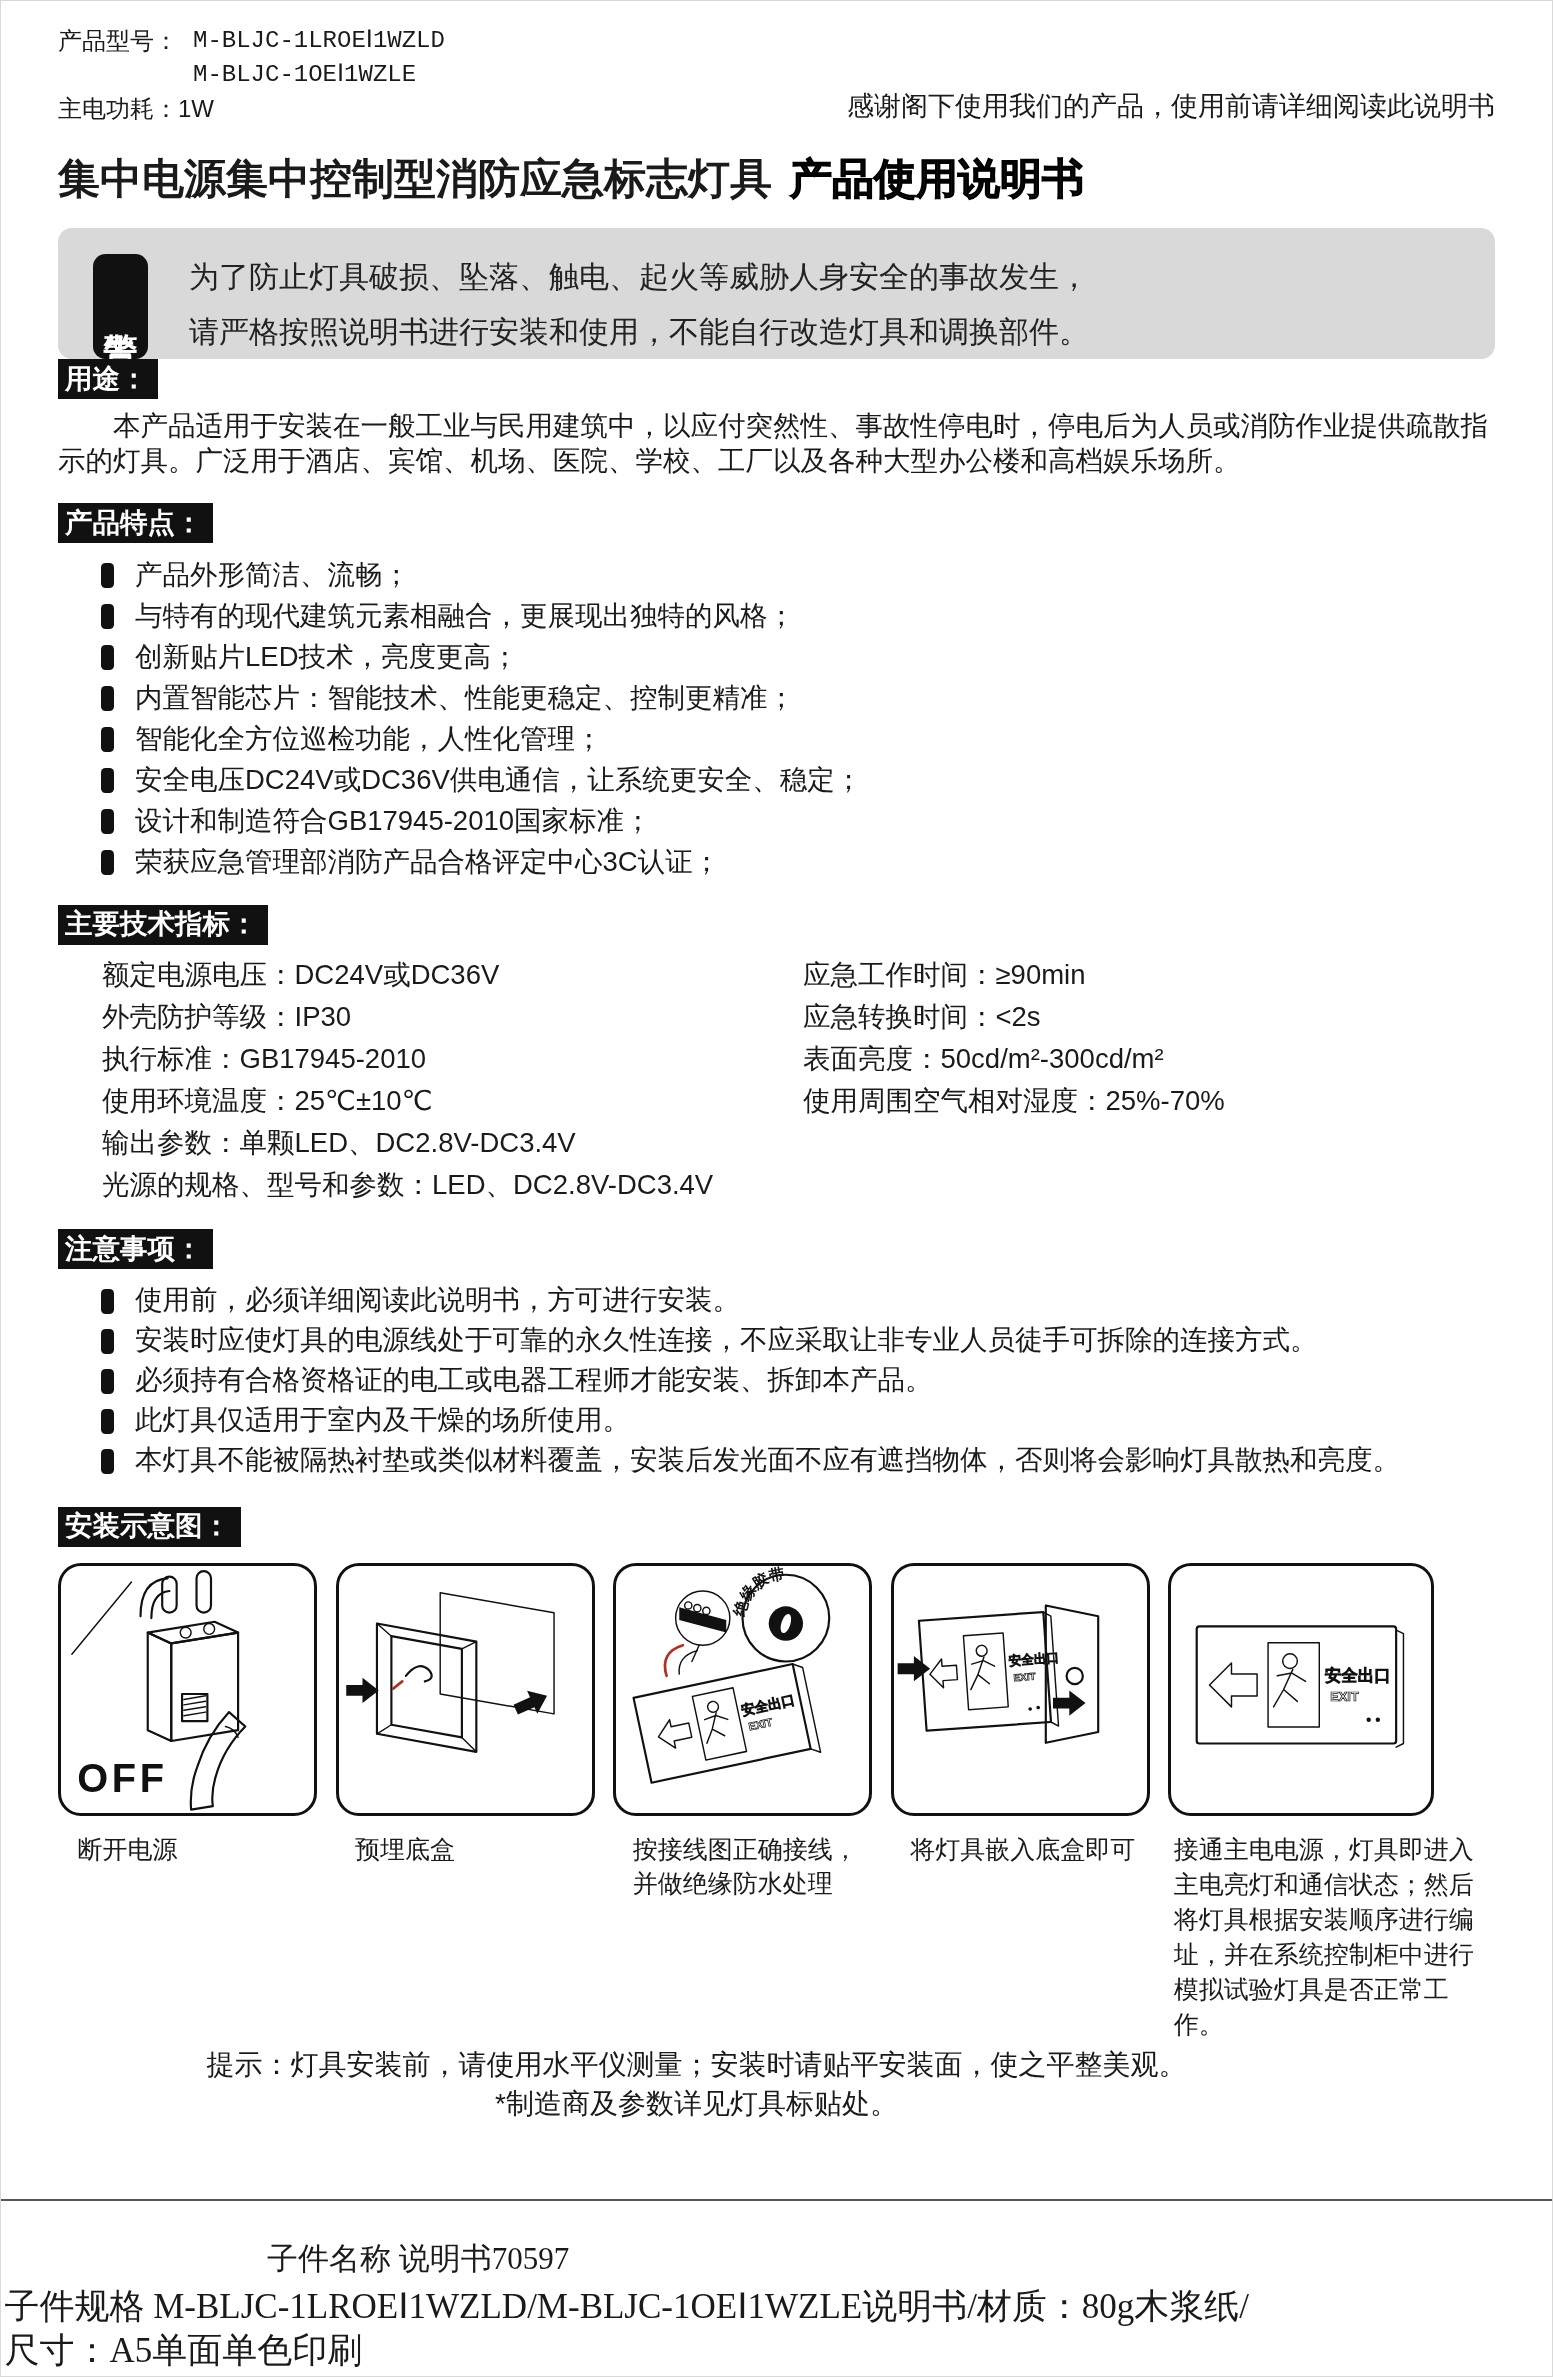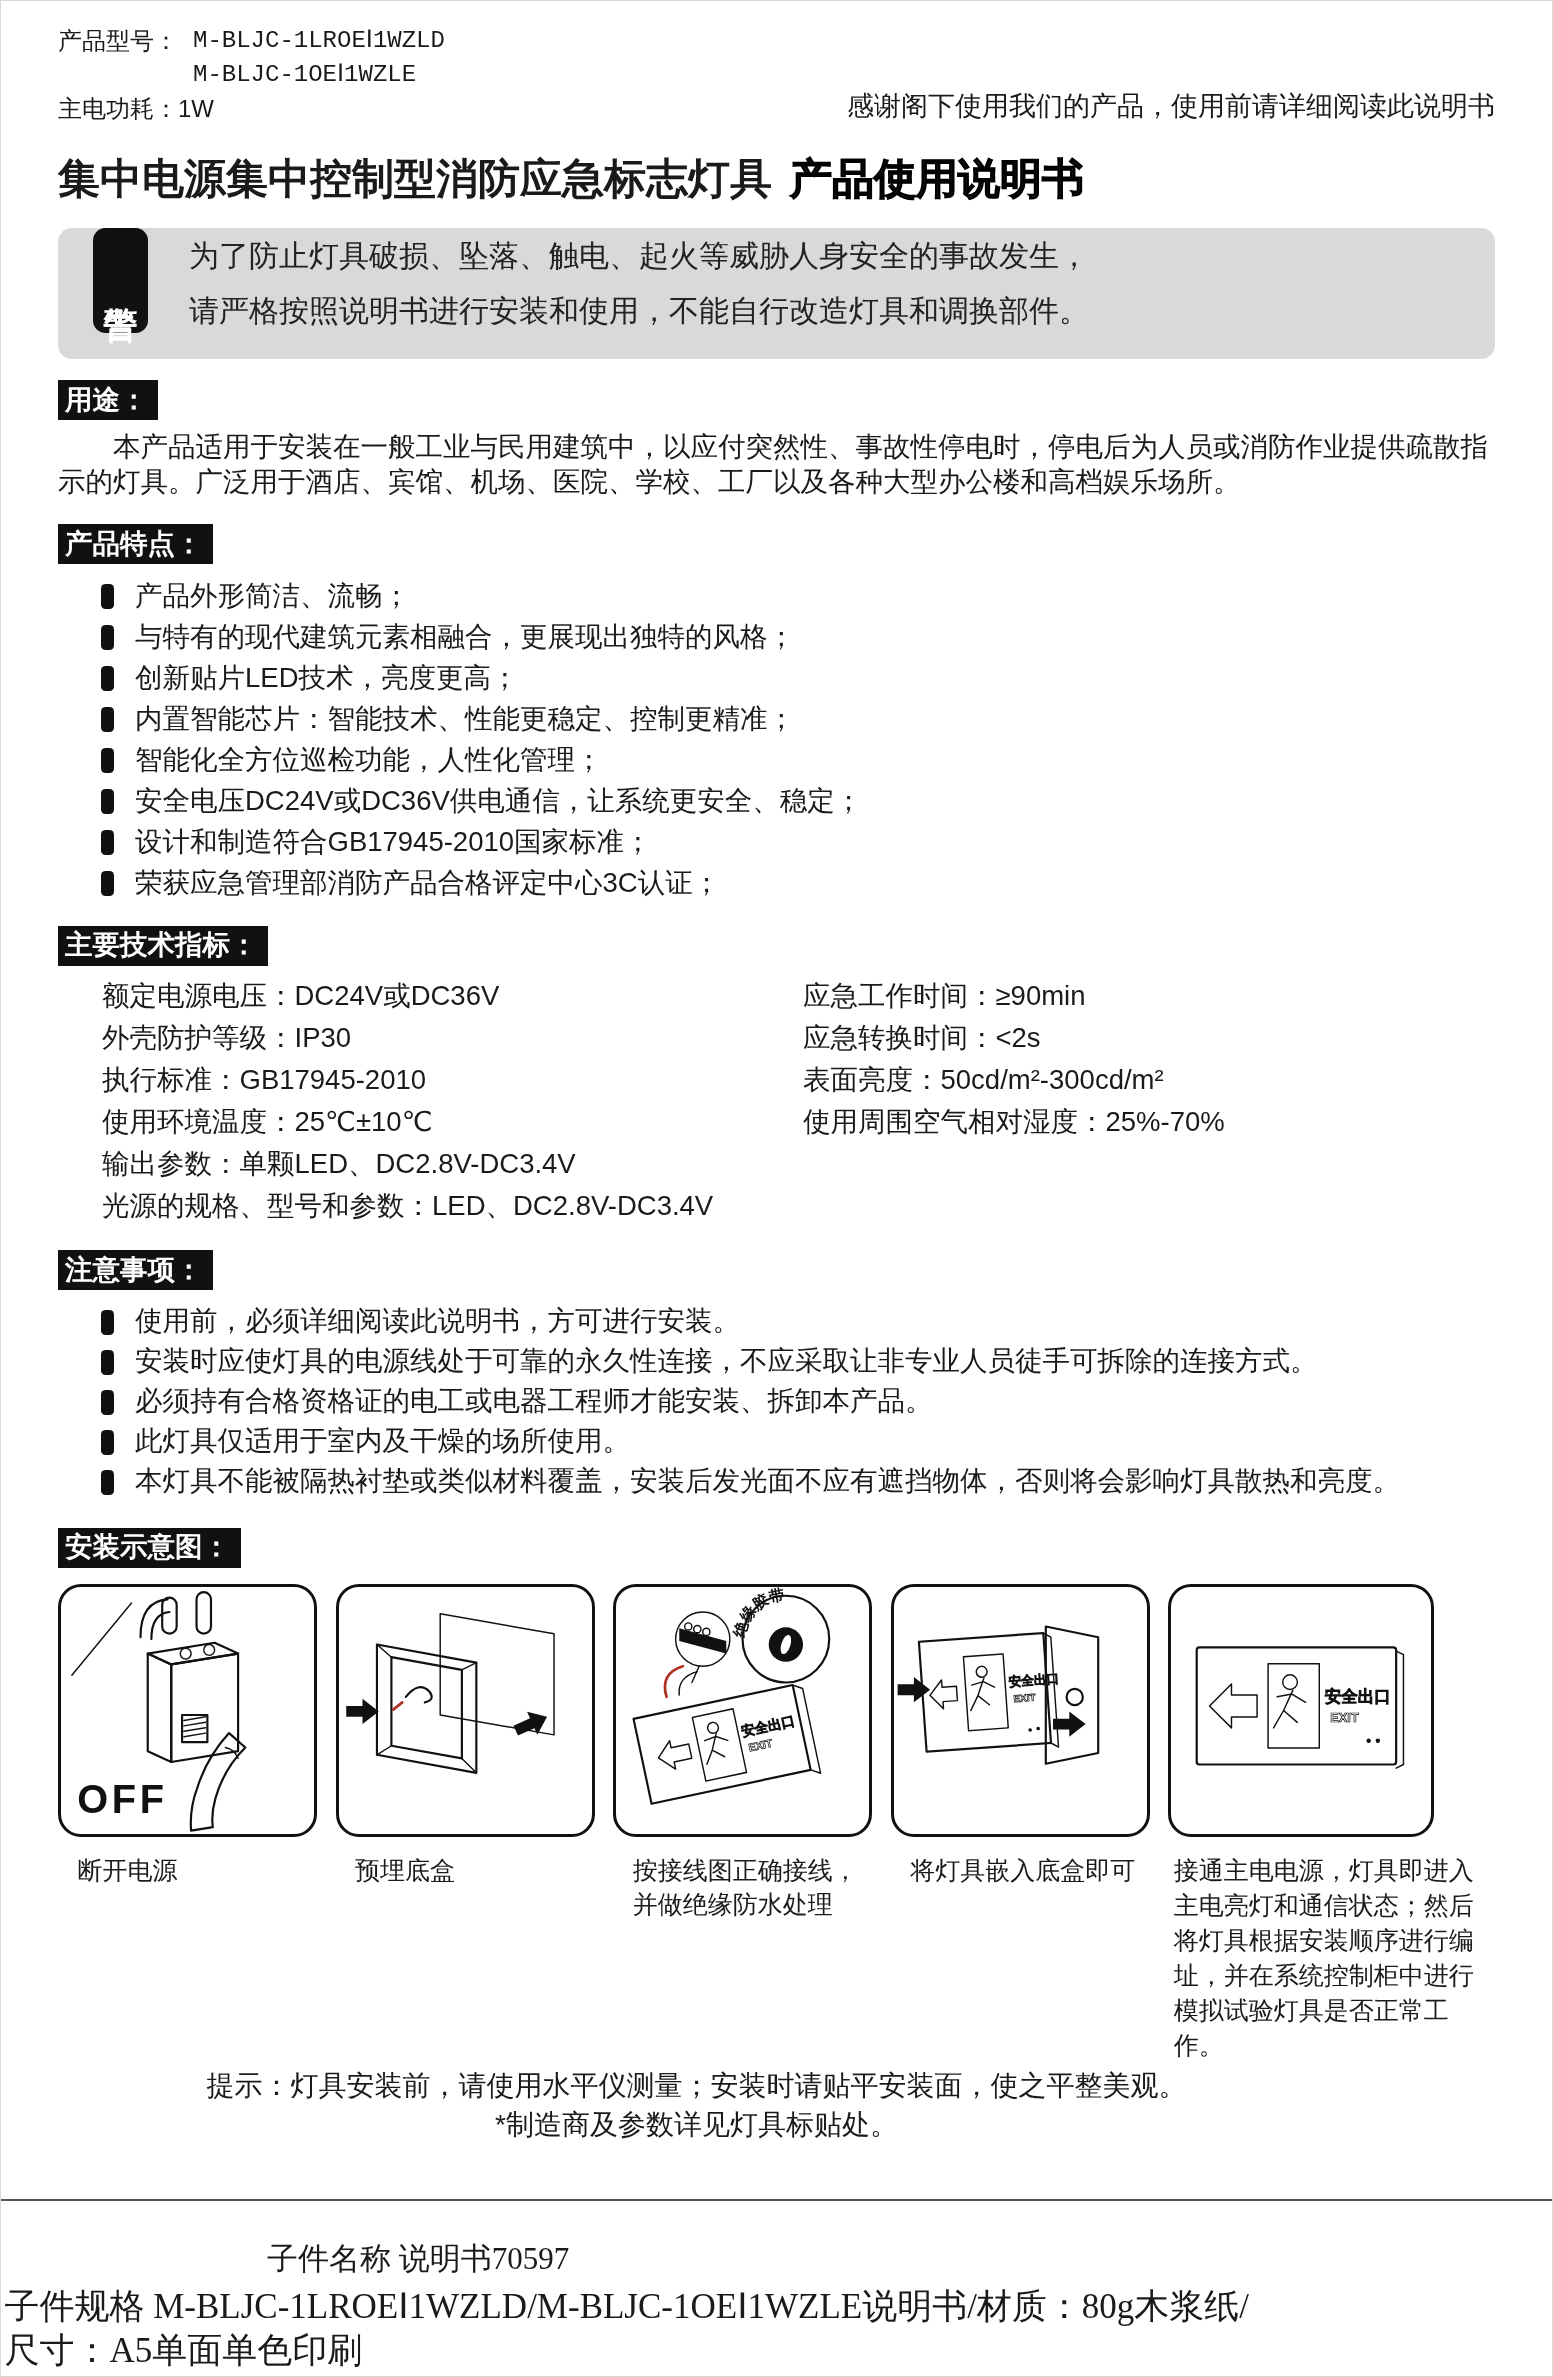--- a/index.html
+++ b/index.html
@@ -22,39 +22,39 @@
   .thanks { font-size:27px; padding-bottom:1.8px; }
 
   
   .title { margin-top:25px; font-size:42px; white-space:nowrap; }
   .title .t1 { font-weight:700; }
   .title .t2 { font-weight:900; margin-left:18px; -webkit-text-stroke:1.1px #000; }
 
   
   .warnbox {
     margin-top:21px; background:#d9d9d9; border-radius:14px;
-    height:131px; display:flex; align-items:flex-start; padding:0 21px 0 35px;
+    height:131px; display:flex; align-items:flex-end; padding:0 21px 0 35px;
   }
   .warnbadge {
     background:#111; color:#fff; border-radius:12.4px;
     width:55px; height:105px; flex:0 0 55px;
     writing-mode:vertical-rl; text-orientation:upright;
     font-size:34px; font-weight:700; line-height:55px;
     display:flex; align-items:center; justify-content:center;
   }
   .warntext { margin-left:41px; font-size:30px; line-height:55px; white-space:pre-line; color:#222; }
 
   
   .chip {
     display:inline-block; background:#111; color:#fff;
     font-size:27.5px; font-weight:700; padding:2.7px 10.6px 4.4px 7px; line-height:1.2;
   }
 
   
-  .purpose-head { margin-top:21px; }
+  .purpose-head { }
   .purpose-body { margin-top:9px; font-size:27.5px; line-height:35px; text-indent:2em; }
 
   
   .blist { list-style:none; margin:10.6px 0 0 43px; }
   .blist li { position:relative; padding-left:34px; font-size:27.5px; line-height:41px; }
   .blist .bullet {
     position:absolute; left:0; top:9px; width:13.3px; height:25px;
     background:#111; border-radius:4.4px; display:inline-block;
   }
   .blist.notes li { line-height:40px; }

